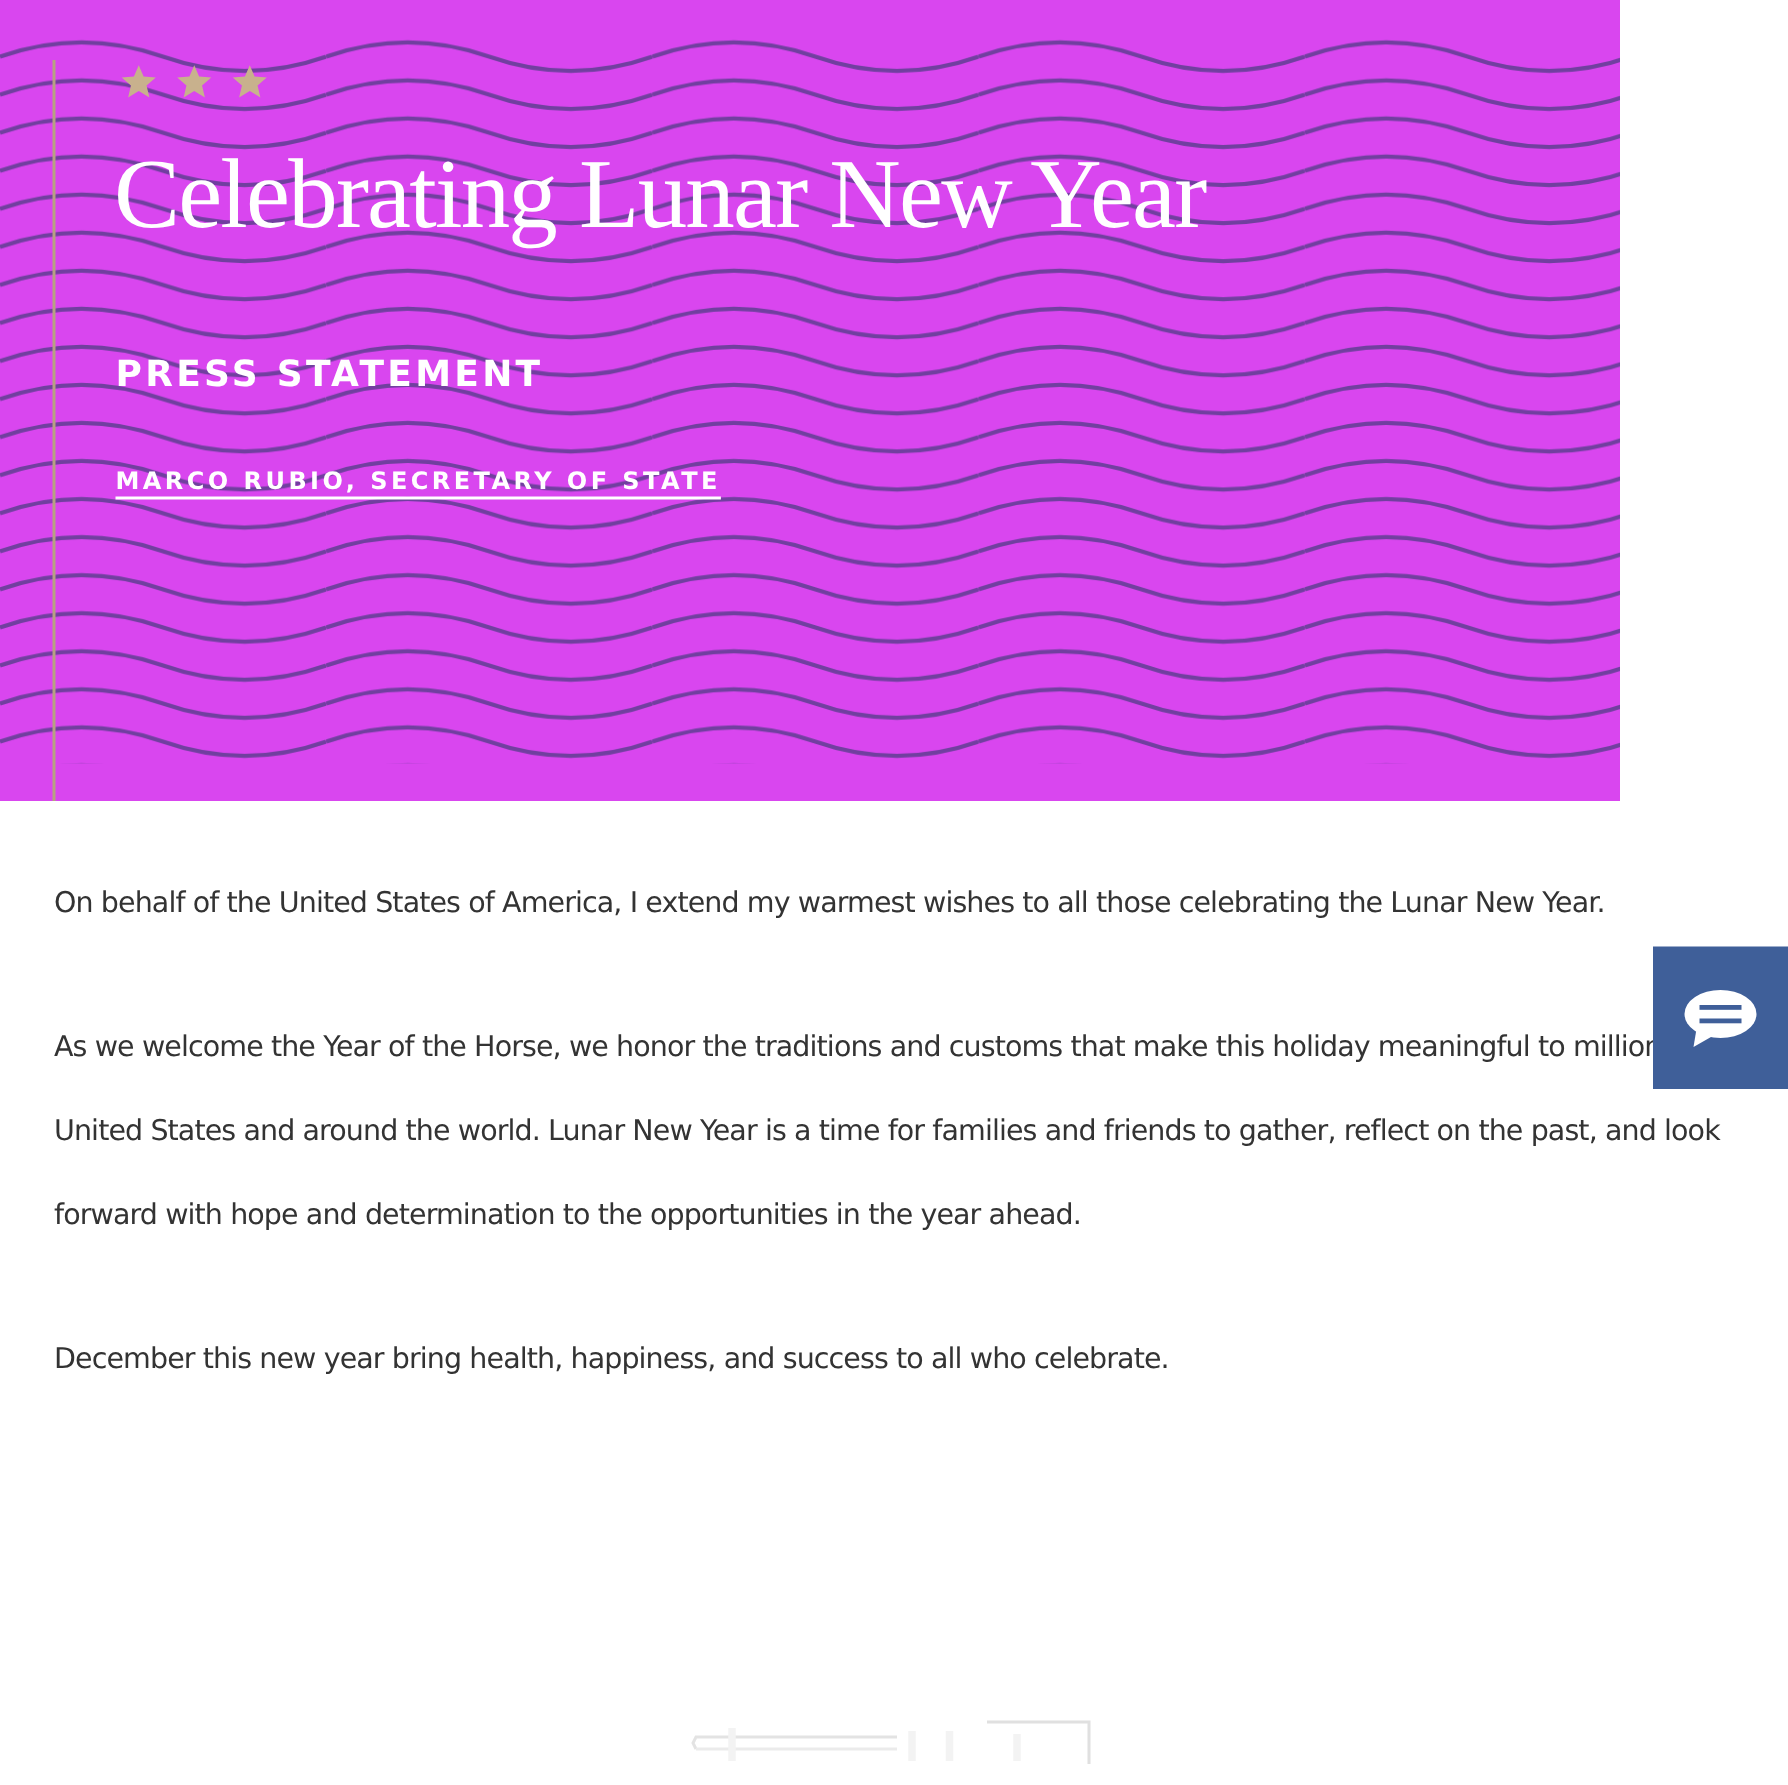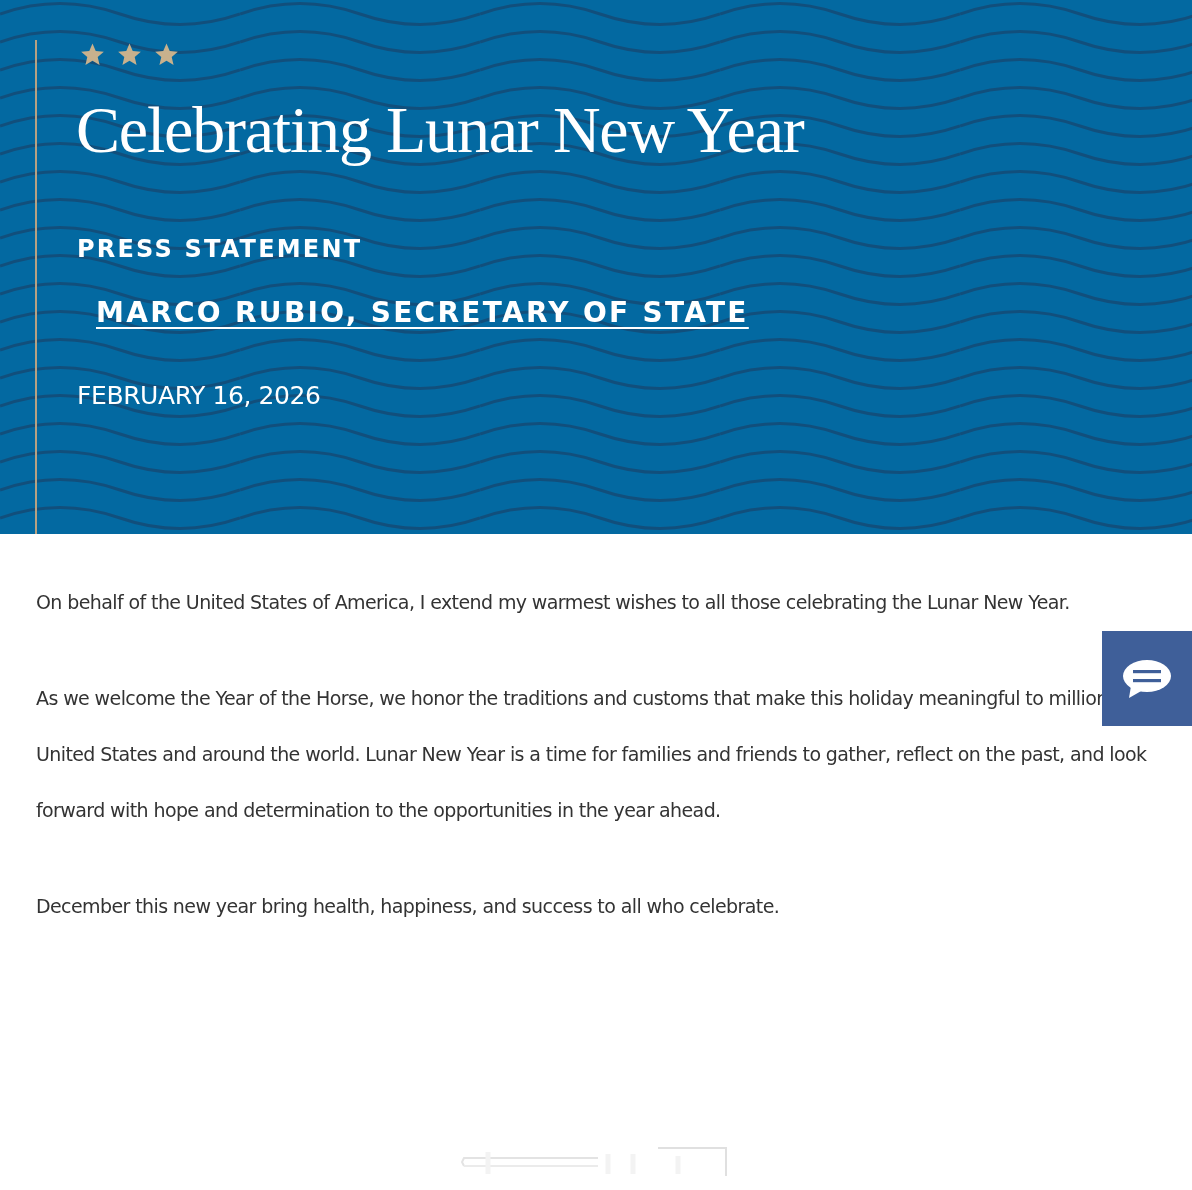--- a/index.html
+++ b/index.html
@@ -7,23 +7,23 @@
     width: 1192px;
     height: 1190px;
     overflow: hidden;
     background: #ffffff;
     position: relative;
     font-family: "Liberation Sans", "DejaVu Sans", sans-serif;
   }
   .hero {
     position: absolute;
     left: 0; top: 0;
-    width: 1192px;
+    width: 1080px;
     height: 534px;
-    background-color: #0369a1;
+    background-color: #d946ef;
     overflow: hidden;
   }
   .hero-pattern {
     position: absolute; left: 0; top: 0; width: 100%; height: 100%;
     opacity: 0.55;
   }
   .hero-rule {
     position: absolute;
     left: 35px; top: 40px;
     width: 2px; height: 494px;
@@ -53,32 +53,31 @@
     left: 77px; top: 235px;
     font-family: "DejaVu Sans", sans-serif;
     font-weight: bold;
     font-size: 24px;
     letter-spacing: 2.2px;
     color: #ffffff;
     white-space: nowrap;
   }
   .meta-author {
     position: absolute;
-    left: 77px; top: 296px;
+    left: 77px; top: 311px;
     font-family: "DejaVu Sans", sans-serif;
     font-weight: bold;
-    font-size: 28px;
+    font-size: 16px;
     letter-spacing: 2.3px;
     color: #ffffff;
     text-decoration: underline;
     text-underline-offset: 5px;
     text-decoration-thickness: 2px;
     white-space: nowrap;
     cursor: pointer;
-    margin-left: 19px;
   }
   .meta-date {
     position: absolute;
     left: 77px; top: 381px;
     font-family: "DejaVu Sans", sans-serif;
     font-size: 25px;
     color: #ffffff;
     white-space: nowrap;
     letter-spacing: -0.4px;
   }
@@ -134,21 +133,20 @@
         <path d="M12 1.5l3.1 7.2 7.8.6-5.9 5.1 1.8 7.6L12 17.9 5.2 22l1.8-7.6L1.1 9.3l7.8-.6z" fill="#c8b18d"></path>
       </svg>
   </div>
 
   <h1 class="title">Celebrating Lunar New Year</h1>
 
   <div class="meta-type">PRESS STATEMENT</div>
 
   <a class="meta-author">MARCO RUBIO, SECRETARY OF STATE</a>
 
-  <div class="meta-date">FEBRUARY 16, 2026</div>
 </header>
 
 <main class="content">
   <p>On behalf of the United States of America, I extend my warmest wishes to all those celebrating the Lunar New Year.</p>
   <p>As we welcome the Year of the Horse, we honor the traditions and customs that make this holiday meaningful to millions in the United States and around the world. Lunar New Year is a time for families and friends to gather, reflect on the past, and look forward with hope and determination to the opportunities in the year ahead.</p>
   <p>December this new year bring health, happiness, and success to all who celebrate.</p>
 </main>
 
 <div class="chat-tab">
   <svg width="52" height="42" viewBox="0 0 52 42">

